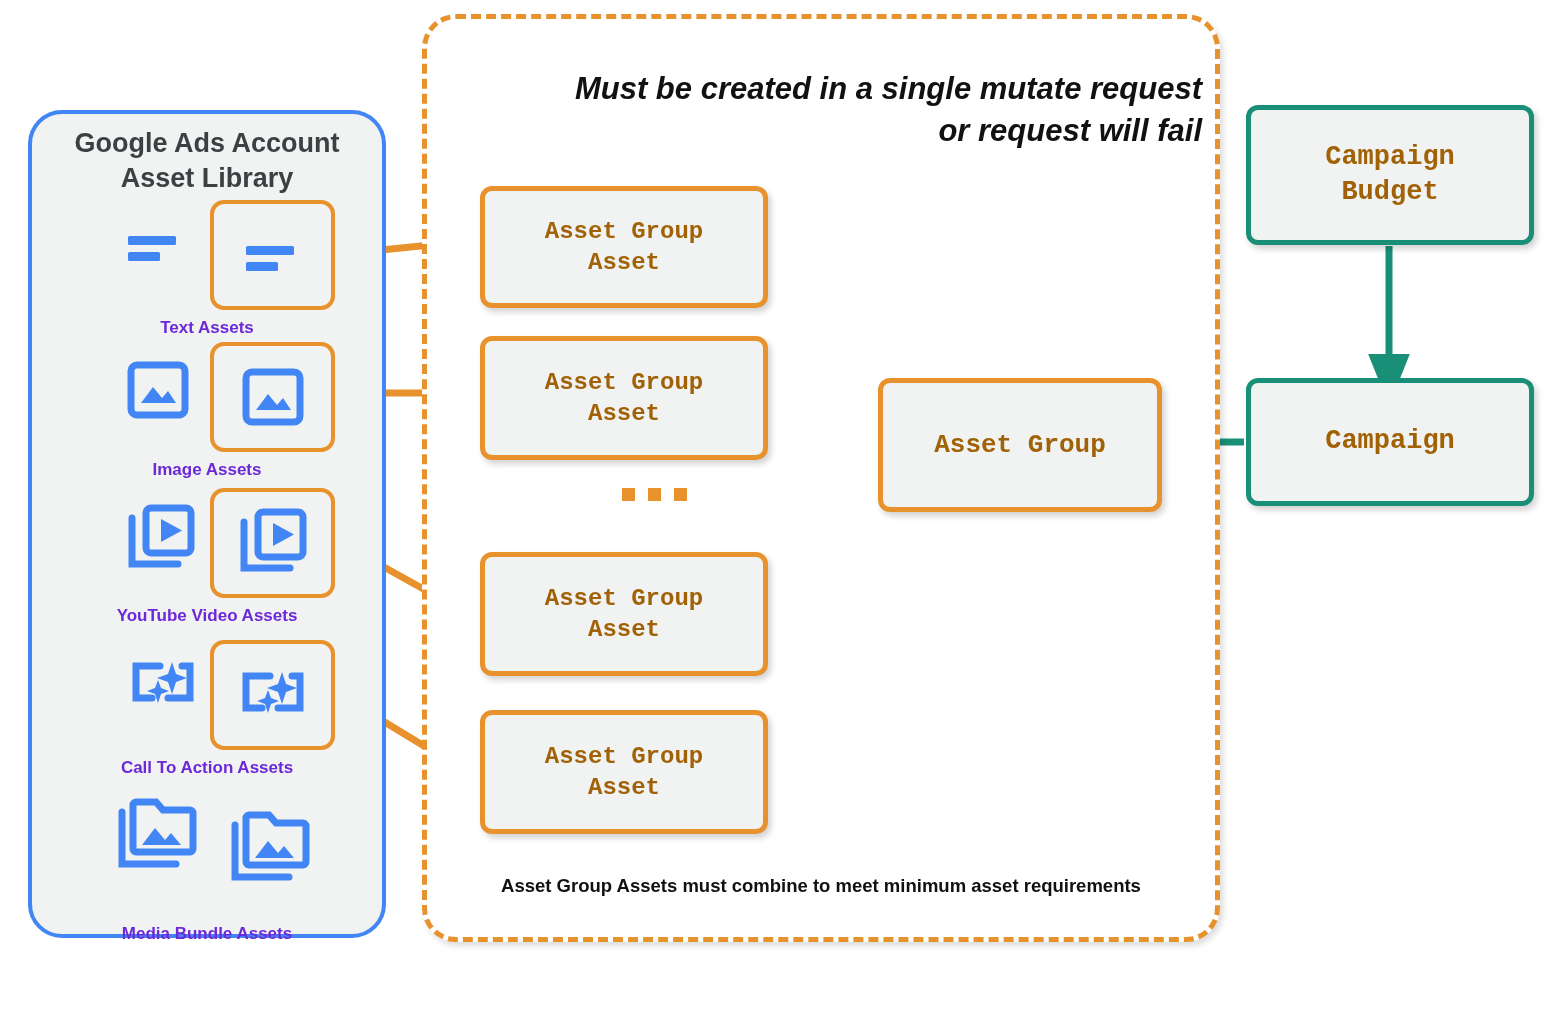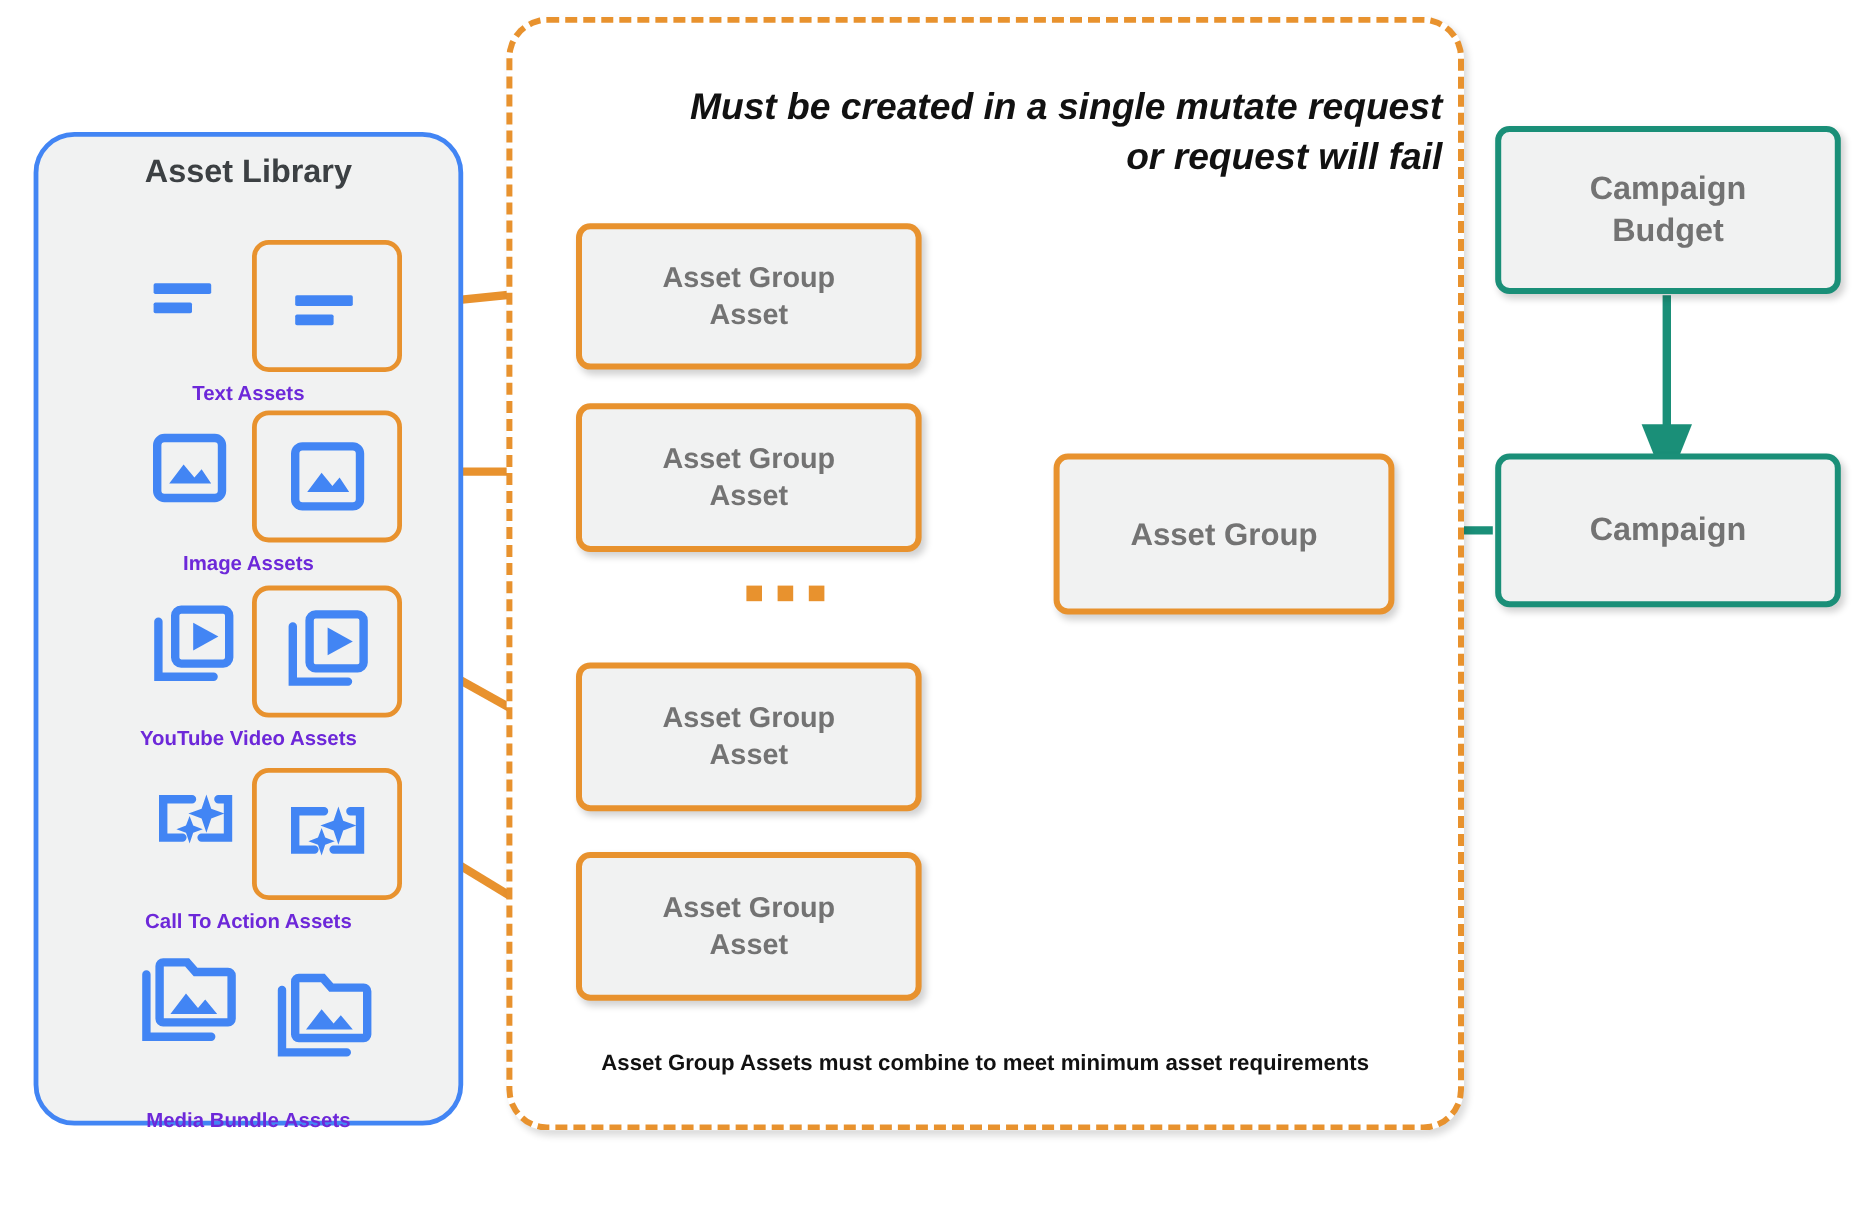--- a/index.html
+++ b/index.html
@@ -4,21 +4,21 @@
 <style>
   html,body{margin:0;padding:0;background:#ffffff;}
   body{width:1552px;height:1017px;position:relative;overflow:hidden;
        font-family:"Liberation Sans","DejaVu Sans",sans-serif;}
 
   #stage{position:absolute;left:0;top:0;width:1552px;height:1017px;}
 
   
   .box{position:absolute;box-sizing:border-box;background:#f1f2f2;
        border-radius:12px;display:flex;align-items:center;justify-content:center;
-       text-align:center;color:#737373;box-shadow:3px 4px 6px rgba(0,0,0,.18);}
+       text-align:center;color:#a16207;box-shadow:3px 4px 6px rgba(0,0,0,.18);font-family:Liberation Mono, monospace;}
 
   
   #lib-panel{position:absolute;left:28px;top:110px;width:358px;height:828px;
              box-sizing:border-box;background:#f1f2f2;border:4px solid #4285f4;
              border-radius:34px;}
   #lib-title{position:absolute;left:28px;top:112px;width:358px;
              text-align:center;font-size:27px;font-weight:bold;color:#3c4043;
              line-height:1.28;padding-top:14px;box-sizing:border-box;}
 
   .asset-row{position:absolute;left:28px;width:358px;}
@@ -106,20 +106,21 @@
     </g>
 
     <g>
       <path d="M1244,442 L1180,442" stroke="#1a8f78" stroke-width="7" fill="none" marker-end="url(#ar-tl)"></path>
     </g>
   </svg>
 
   <div id="lib-panel"></div>
 
   <div id="lib-title">
+    <div>Google Ads Account</div>
     <div>Asset Library</div>
   </div>
 
   <div class="asset-row" style="top:206px">
     <div class="asset-icons">
       <div class="icon-ghost">
         <svg class="icon-svg" width="62" height="62" viewBox="0 0 62 62" aria-hidden="true">
           <rect x="4" y="22" width="48" height="9" rx="1.5" fill="#4285f4"></rect>
           <rect x="4" y="38" width="32" height="9" rx="1.5" fill="#4285f4"></rect>
         </svg>

